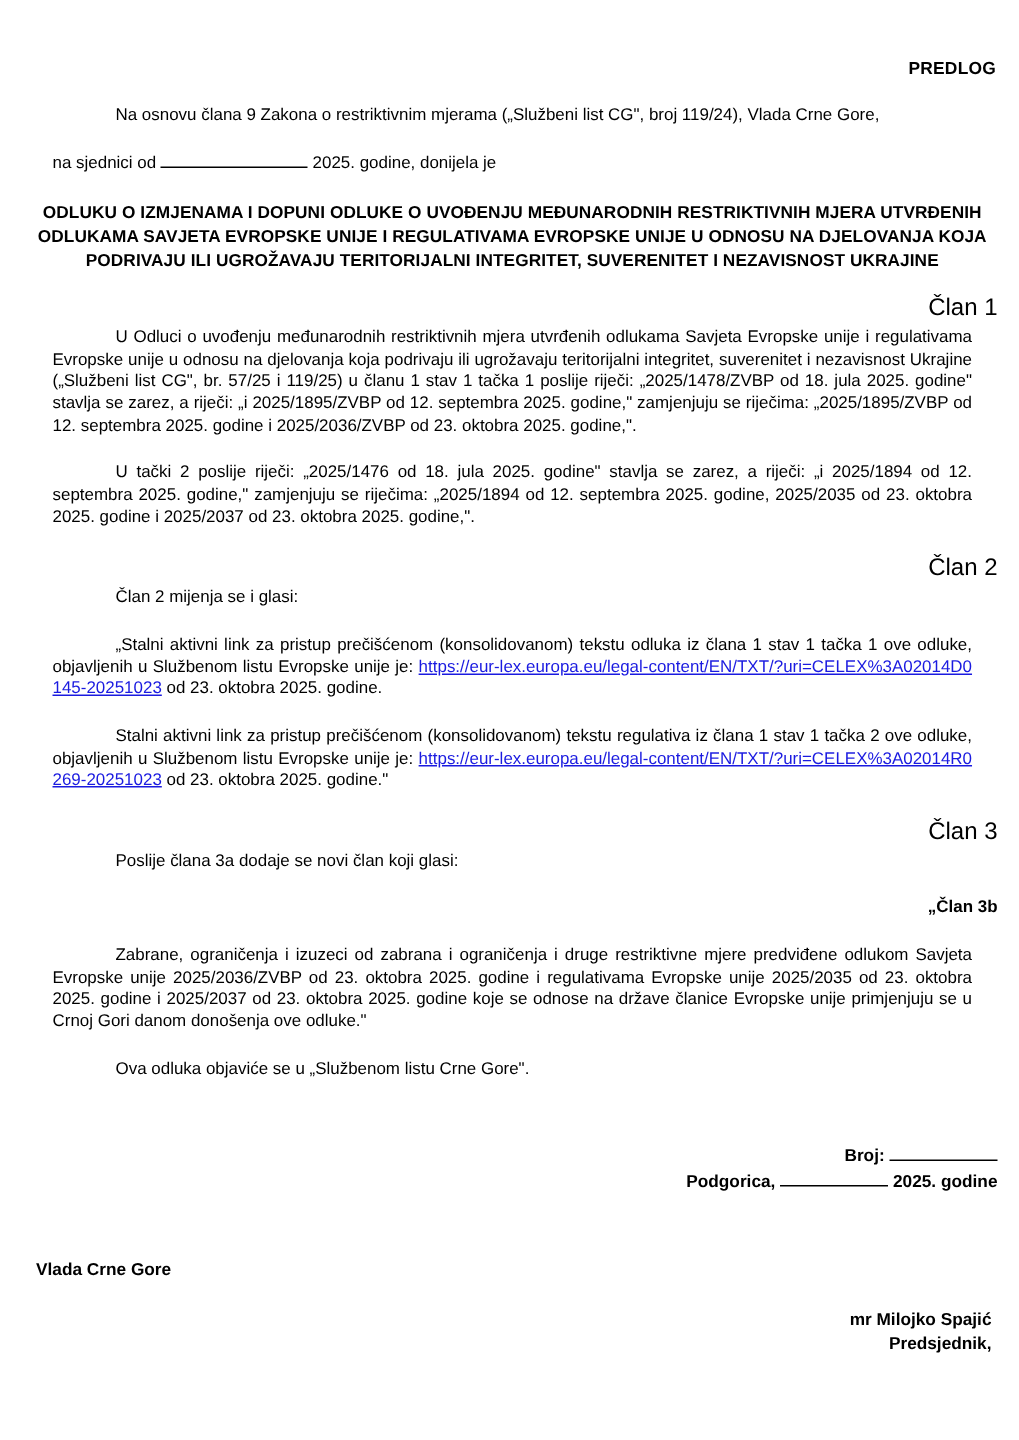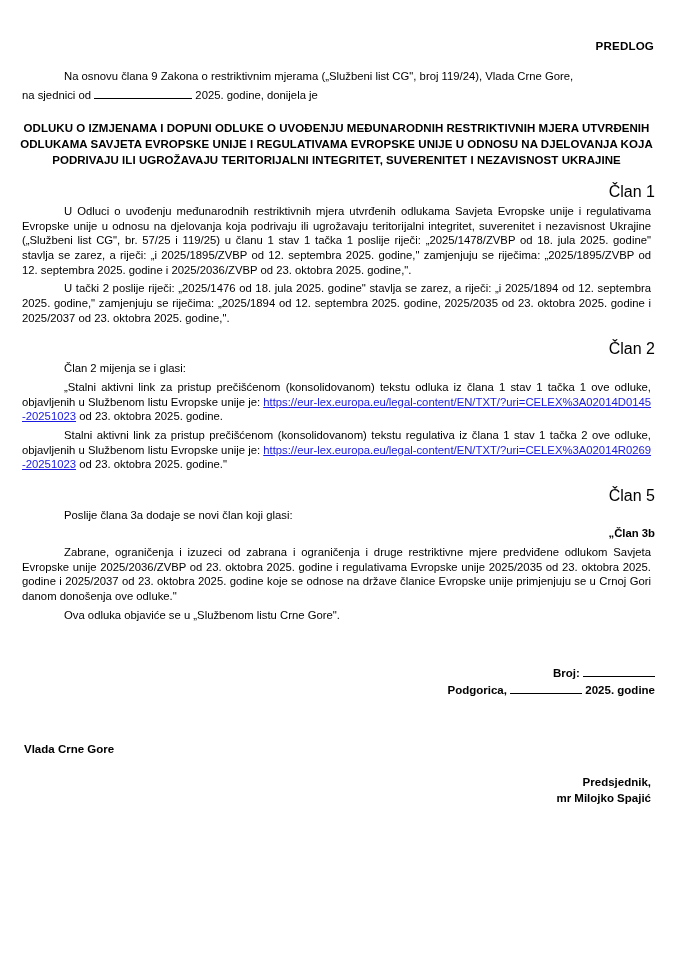--- a/index.html
+++ b/index.html
@@ -14,32 +14,32 @@
     color: #000000;
     font-size: 11.3px;
     line-height: 1.30;
     -webkit-font-smoothing: antialiased;
   }
   .page {
     position: relative;
     width: 679px;
     height: 712px;
     box-sizing: border-box;
-    padding: 38px 24px 0 18px;
+    padding: 38px 14px 0 18px;
   }
   .predlog {
     text-align: right;
     font-weight: bold;
     font-size: 11.6px;
     letter-spacing: 0.15px;
     margin: 0 0 16px 0;
     padding-right: 1px;
   }
   p {
-    margin: 4px;
+    margin: 17px;
     text-align: justify;
     text-justify: inter-word;
   }
   .indent {
     text-indent: 42px;
   }
   .title {
     text-align: center;
     font-weight: bold;
     font-size: 11.5px;
@@ -111,32 +111,32 @@
 
   <div class="clan-head">Član 1</div>
   <p class="indent body-block">U Odluci o uvođenju međunarodnih restriktivnih mjera utvrđenih odlukama Savjeta Evropske unije i regulativama Evropske unije u odnosu na djelovanja koja podrivaju ili ugrožavaju teritorijalni integritet, suverenitet i nezavisnost Ukrajine („Službeni list CG", br. 57/25 i 119/25) u članu 1 stav 1 tačka 1 poslije riječi: „2025/1478/ZVBP od 18. jula 2025. godine" stavlja se zarez, a riječi: „i 2025/1895/ZVBP od 12. septembra 2025. godine," zamjenjuju se riječima: „2025/1895/ZVBP od 12. septembra 2025. godine i 2025/2036/ZVBP od 23. oktobra 2025. godine,".</p>
   <p class="indent gap-para">U tački 2 poslije riječi: „2025/1476 od 18. jula 2025. godine" stavlja se zarez, a riječi: „i 2025/1894 od 12. septembra 2025. godine," zamjenjuju se riječima: „2025/1894 od 12. septembra 2025. godine, 2025/2035 od 23. oktobra 2025. godine i 2025/2037 od 23. oktobra 2025. godine,".</p>
 
   <div class="clan-head">Član 2</div>
   <p class="indent body-block">Član 2 mijenja se i glasi:</p>
   <p class="indent"><span>„Stalni aktivni link za pristup prečišćenom (konsolidovanom) tekstu odluka iz člana 1 stav 1 tačka 1 ove odluke, objavljenih u Službenom listu Evropske unije je:</span> <span class="lnk">https://eur-lex.europa.eu/legal-content/EN/TXT/?uri=CELEX%3A02014D0145-20251023</span> <span>od 23. oktobra 2025. godine.</span></p>
   <p class="indent"><span>Stalni aktivni link za pristup prečišćenom (konsolidovanom) tekstu regulativa iz člana 1 stav 1 tačka 2 ove odluke, objavljenih u Službenom listu Evropske unije je:</span> <span class="lnk">https://eur-lex.europa.eu/legal-content/EN/TXT/?uri=CELEX%3A02014R0269-20251023</span> <span>od 23. oktobra 2025. godine."</span></p>
 
-  <div class="clan-head">Član 5</div>
+  <div class="clan-head">Član 3</div>
   <p class="indent body-block">Poslije člana 3a dodaje se novi član koji glasi:</p>
   <div class="center-quote">„Član 3b</div>
   <p class="indent">Zabrane, ograničenja i izuzeci od zabrana i ograničenja i druge restriktivne mjere predviđene odlukom Savjeta Evropske unije 2025/2036/ZVBP od 23. oktobra 2025. godine i regulativama Evropske unije 2025/2035 od 23. oktobra 2025. godine i 2025/2037 od 23. oktobra 2025. godine koje se odnose na države članice Evropske unije primjenjuju se u Crnoj Gori danom donošenja ove odluke."</p>
 
   <p class="indent body-block">Ova odluka objaviće se u „Službenom listu Crne Gore".</p>
 
   <div class="sig-block">
     <div class="row"><span>Broj:</span> <span class="blank-line bl-1"></span></div>
     <div class="row"><span>Podgorica,</span> <span class="blank-line bl-3"></span> <span>2025. godine</span></div>
   </div>
 
   <div class="vlada">Vlada Crne Gore</div>
 
   <div class="predsjednik">
+    <div>mr Milojko Spajić</div>
     <div>Predsjednik,</div>
-    <div>mr Milojko Spajić</div>
   </div>
 
 </div>
 
 </body></html>

